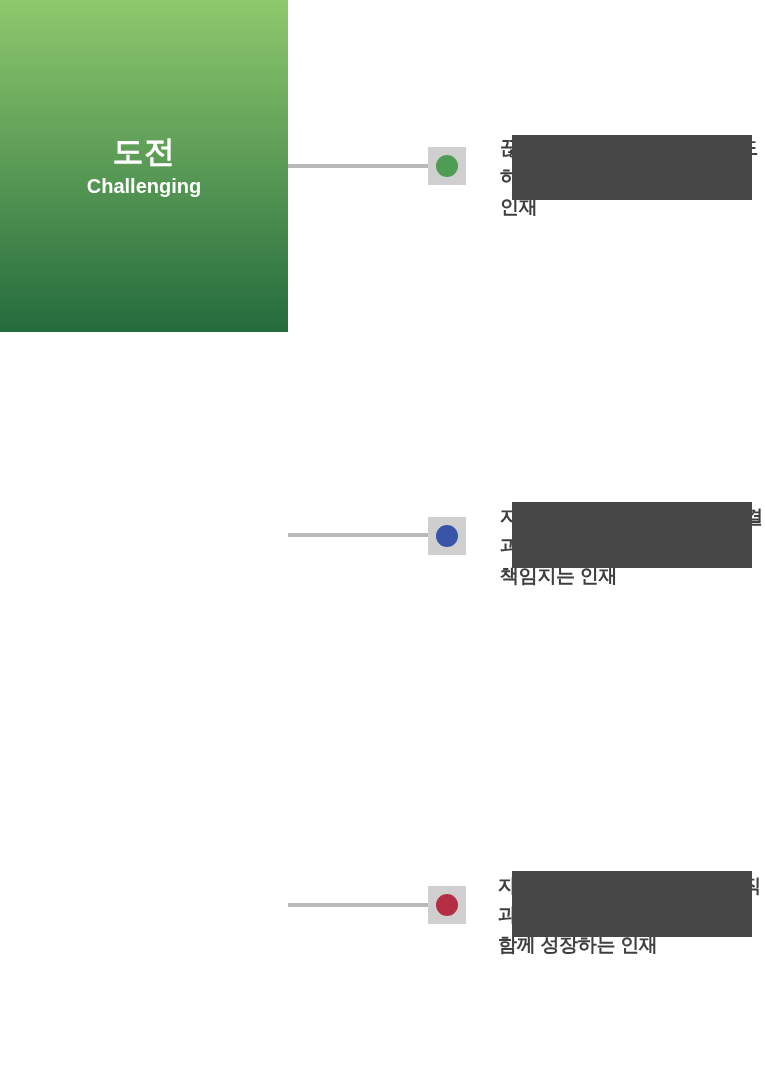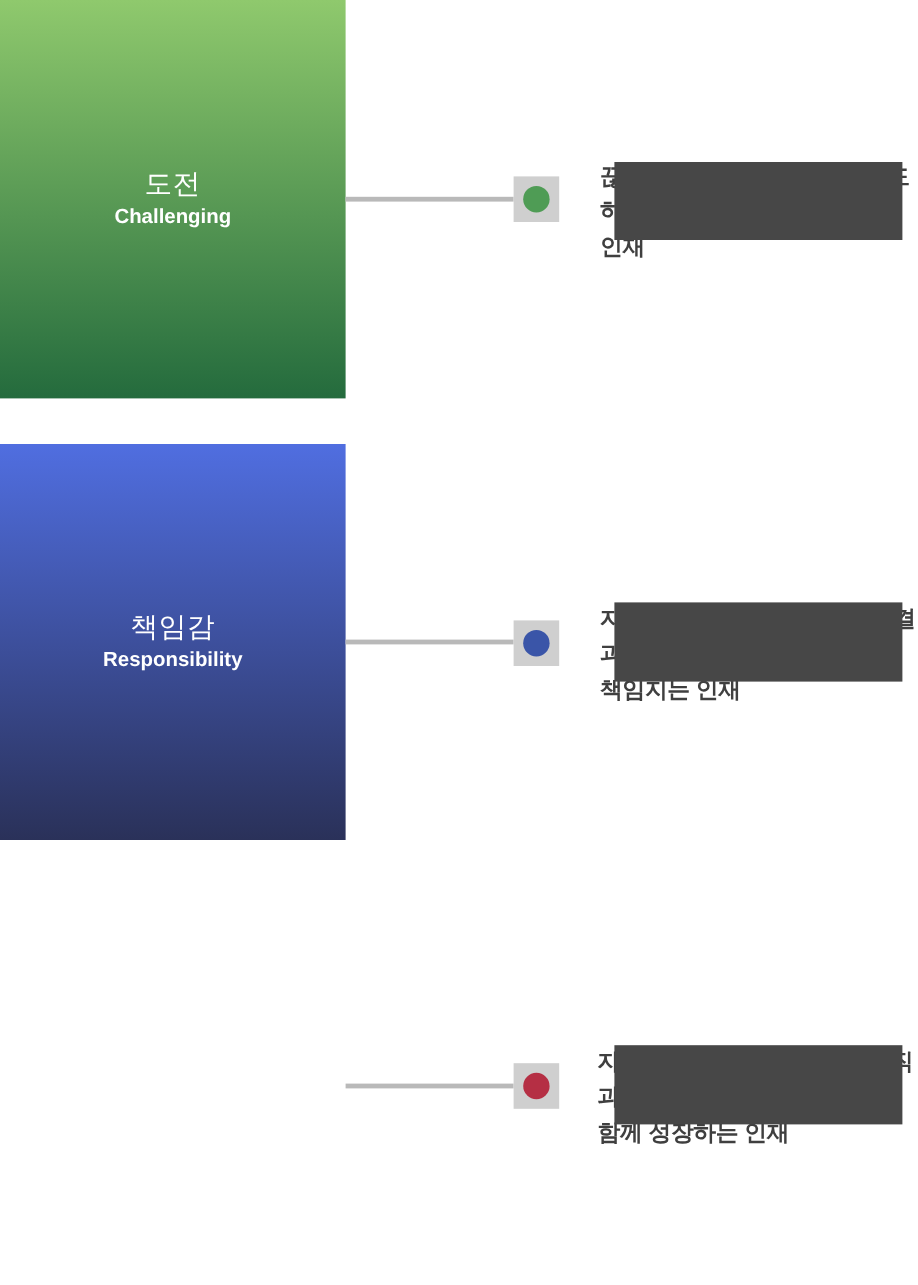--- a/index.html
+++ b/index.html
@@ -36,29 +36,29 @@
     top: 0;
     width: 288px;
     height: 100%;
     display: flex;
     flex-direction: column;
     align-items: center;
     justify-content: center;
   }
   .panel-ko {
     color: #ffffff;
-    font-size: 23px;
-    font-weight: normal;
+    font-size: 31px;
+    font-weight: bold;
     line-height: 1.18;
     letter-spacing: 0.5px;
     text-align: right;
   }
   .panel-en {
     color: #ffffff;
-    font-size: 17px;
+    font-size: 20px;
     font-weight: bold;
     line-height: 1.2;
     text-align: right;
     margin-top: 4px;
   }
 
   
   .connector {
     position: absolute;
     height: 4px;
@@ -111,24 +111,20 @@
     <div class="connector" id="conn-0" style="left: 288px; top: 164px; width: 140px;"></div>
     <div class="marker" id="marker-0" style="left: 428px; top: 147px;">
       <div class="marker-dot" id="dot-0" style="background: rgb(79, 156, 85);"></div>
     </div>
     <div class="desc" id="desc-0" style="left: 500px; top: 133px;">끊임없이 도전하고 변화를 주도하는
 인재</div>
     <div class="overlay-box" id="ov-0" style="left: 512px; top: 135px; width: 240px; height: 65px;"></div>
   </div>
 
   <div class="value-row" id="row-1" style="top: 370px; height: 330px;">
-    <div class="panel" id="panel-1" style="background: linear-gradient(rgb(80, 110, 224), rgb(42, 49, 89));">
-      <div class="panel-ko">책임감</div>
-      <div class="panel-en">Responsibility</div>
-    </div>
     <div class="connector" id="conn-1" style="left: 288px; top: 163px; width: 140px;"></div>
     <div class="marker" id="marker-1" style="left: 428px; top: 147px;">
       <div class="marker-dot" id="dot-1" style="background: rgb(58, 85, 168);"></div>
     </div>
     <div class="desc" id="desc-1" style="left: 500px; top: 132px;">자신의 역할에 최선을 다하고 결과를
 책임지는 인재</div>
     <div class="overlay-box" id="ov-1" style="left: 512px; top: 132px; width: 240px; height: 66px;"></div>
   </div>
 
   <div class="value-row" id="row-2" style="top: 739px; height: 332px;">

